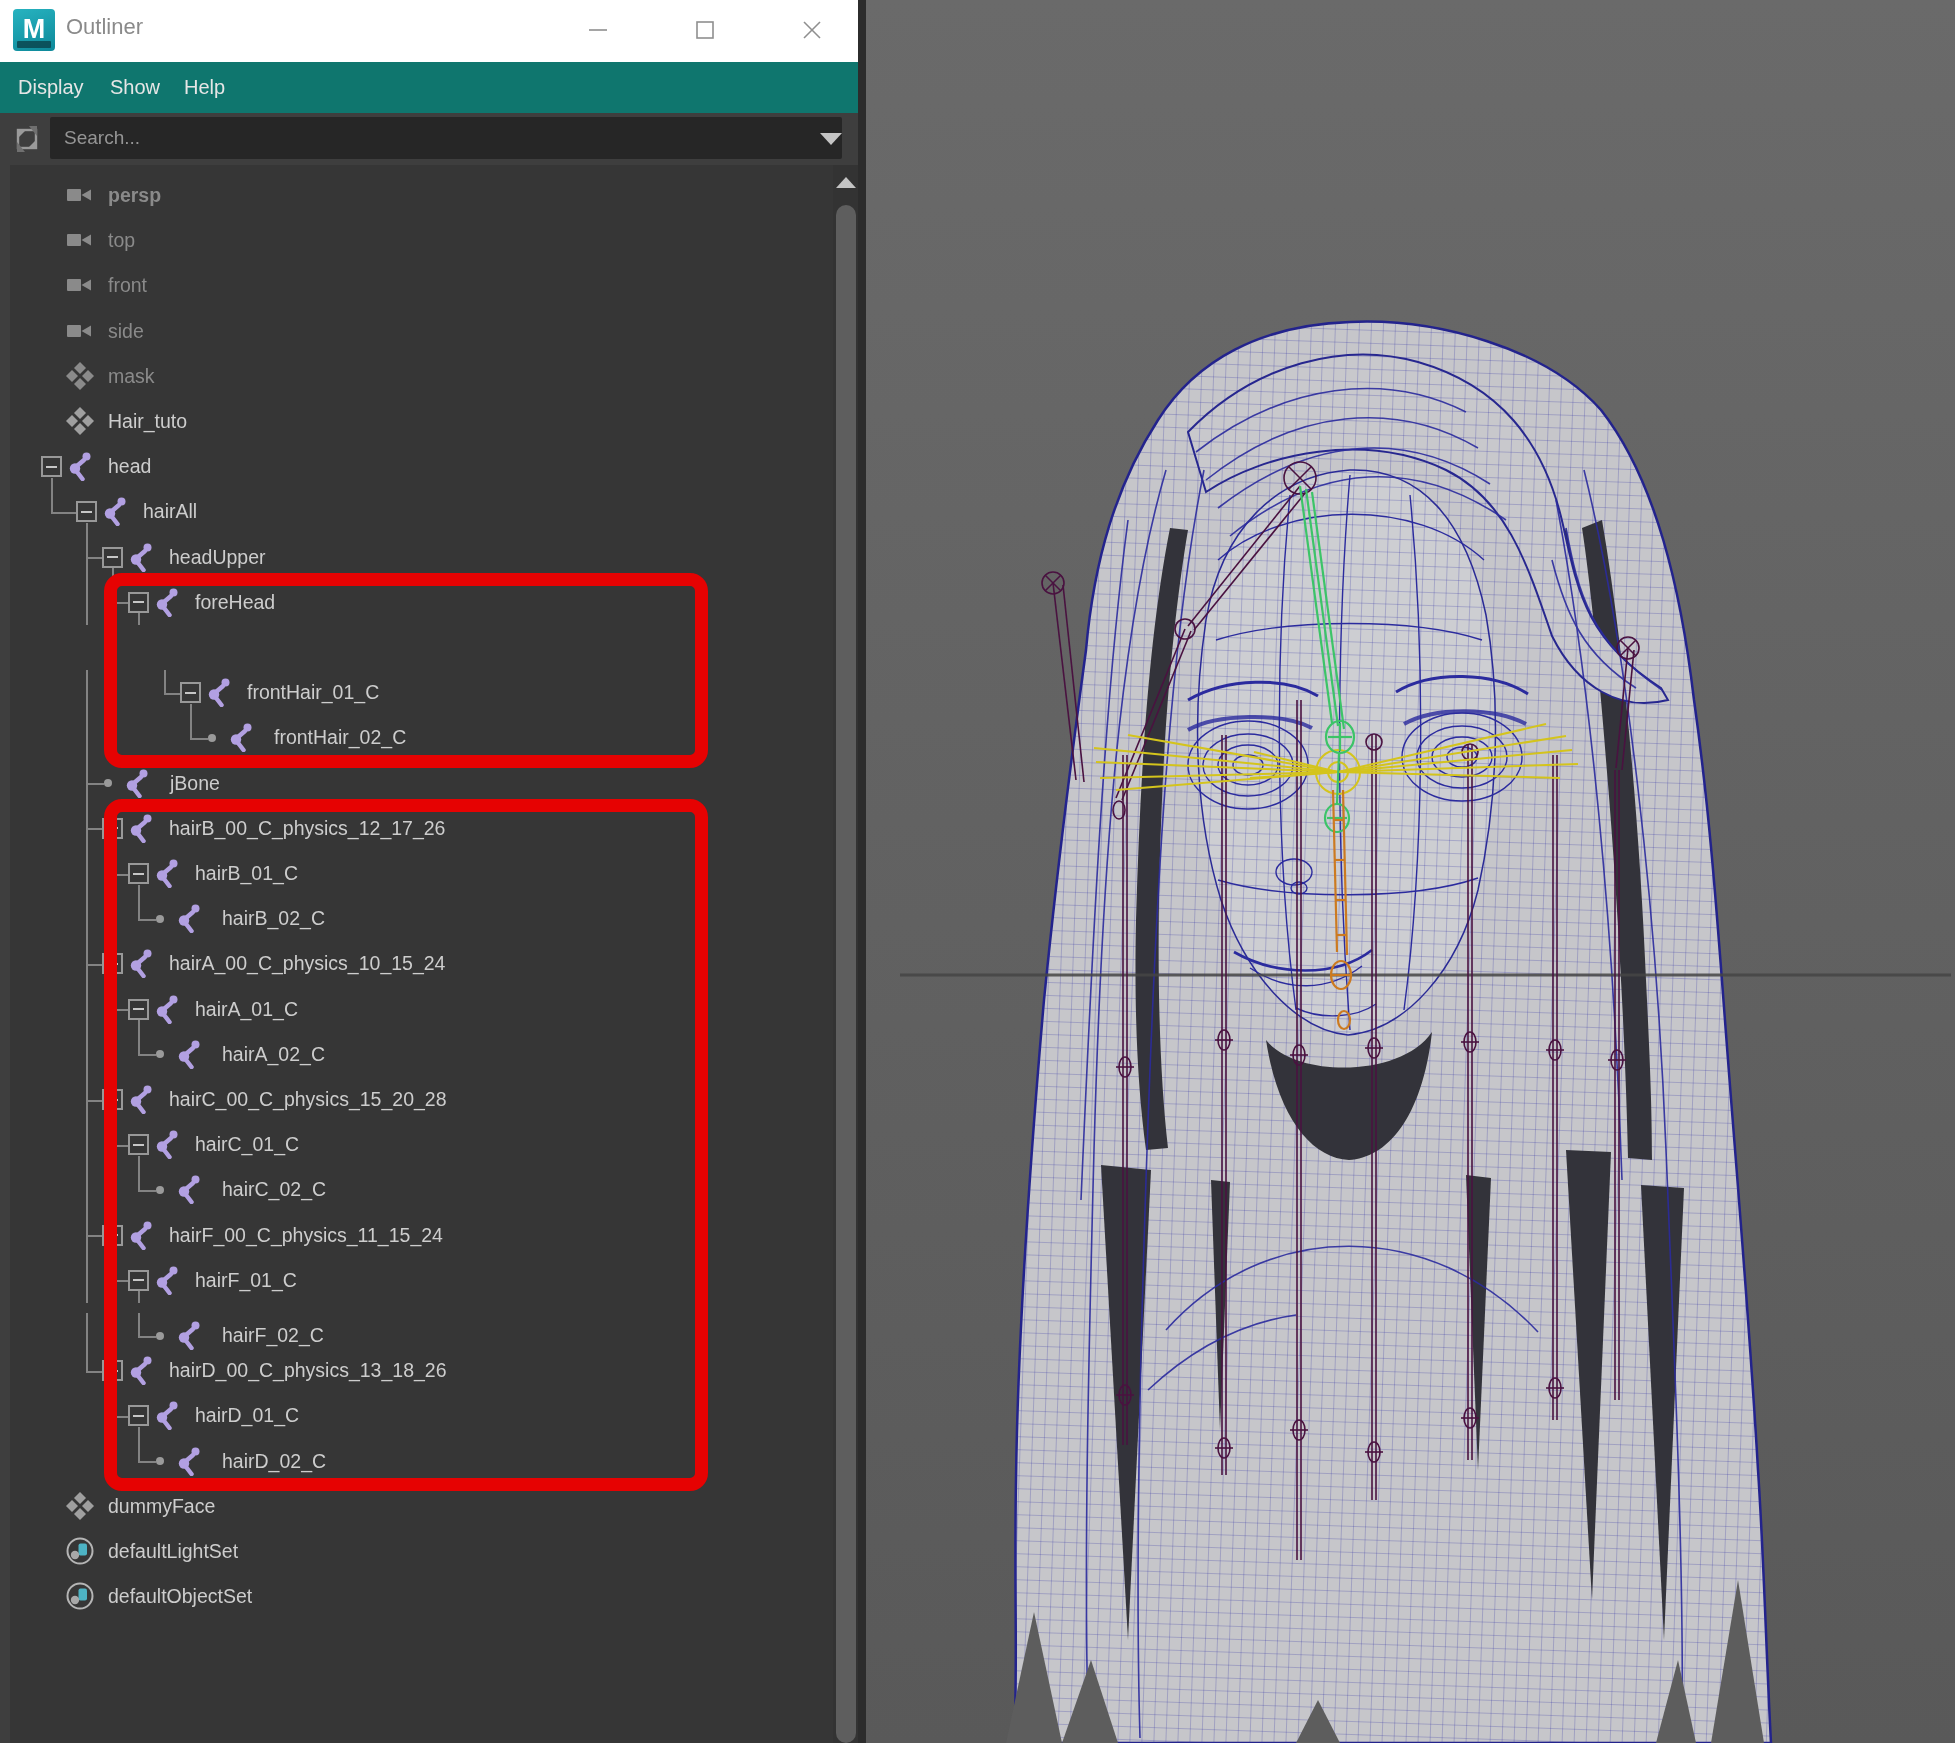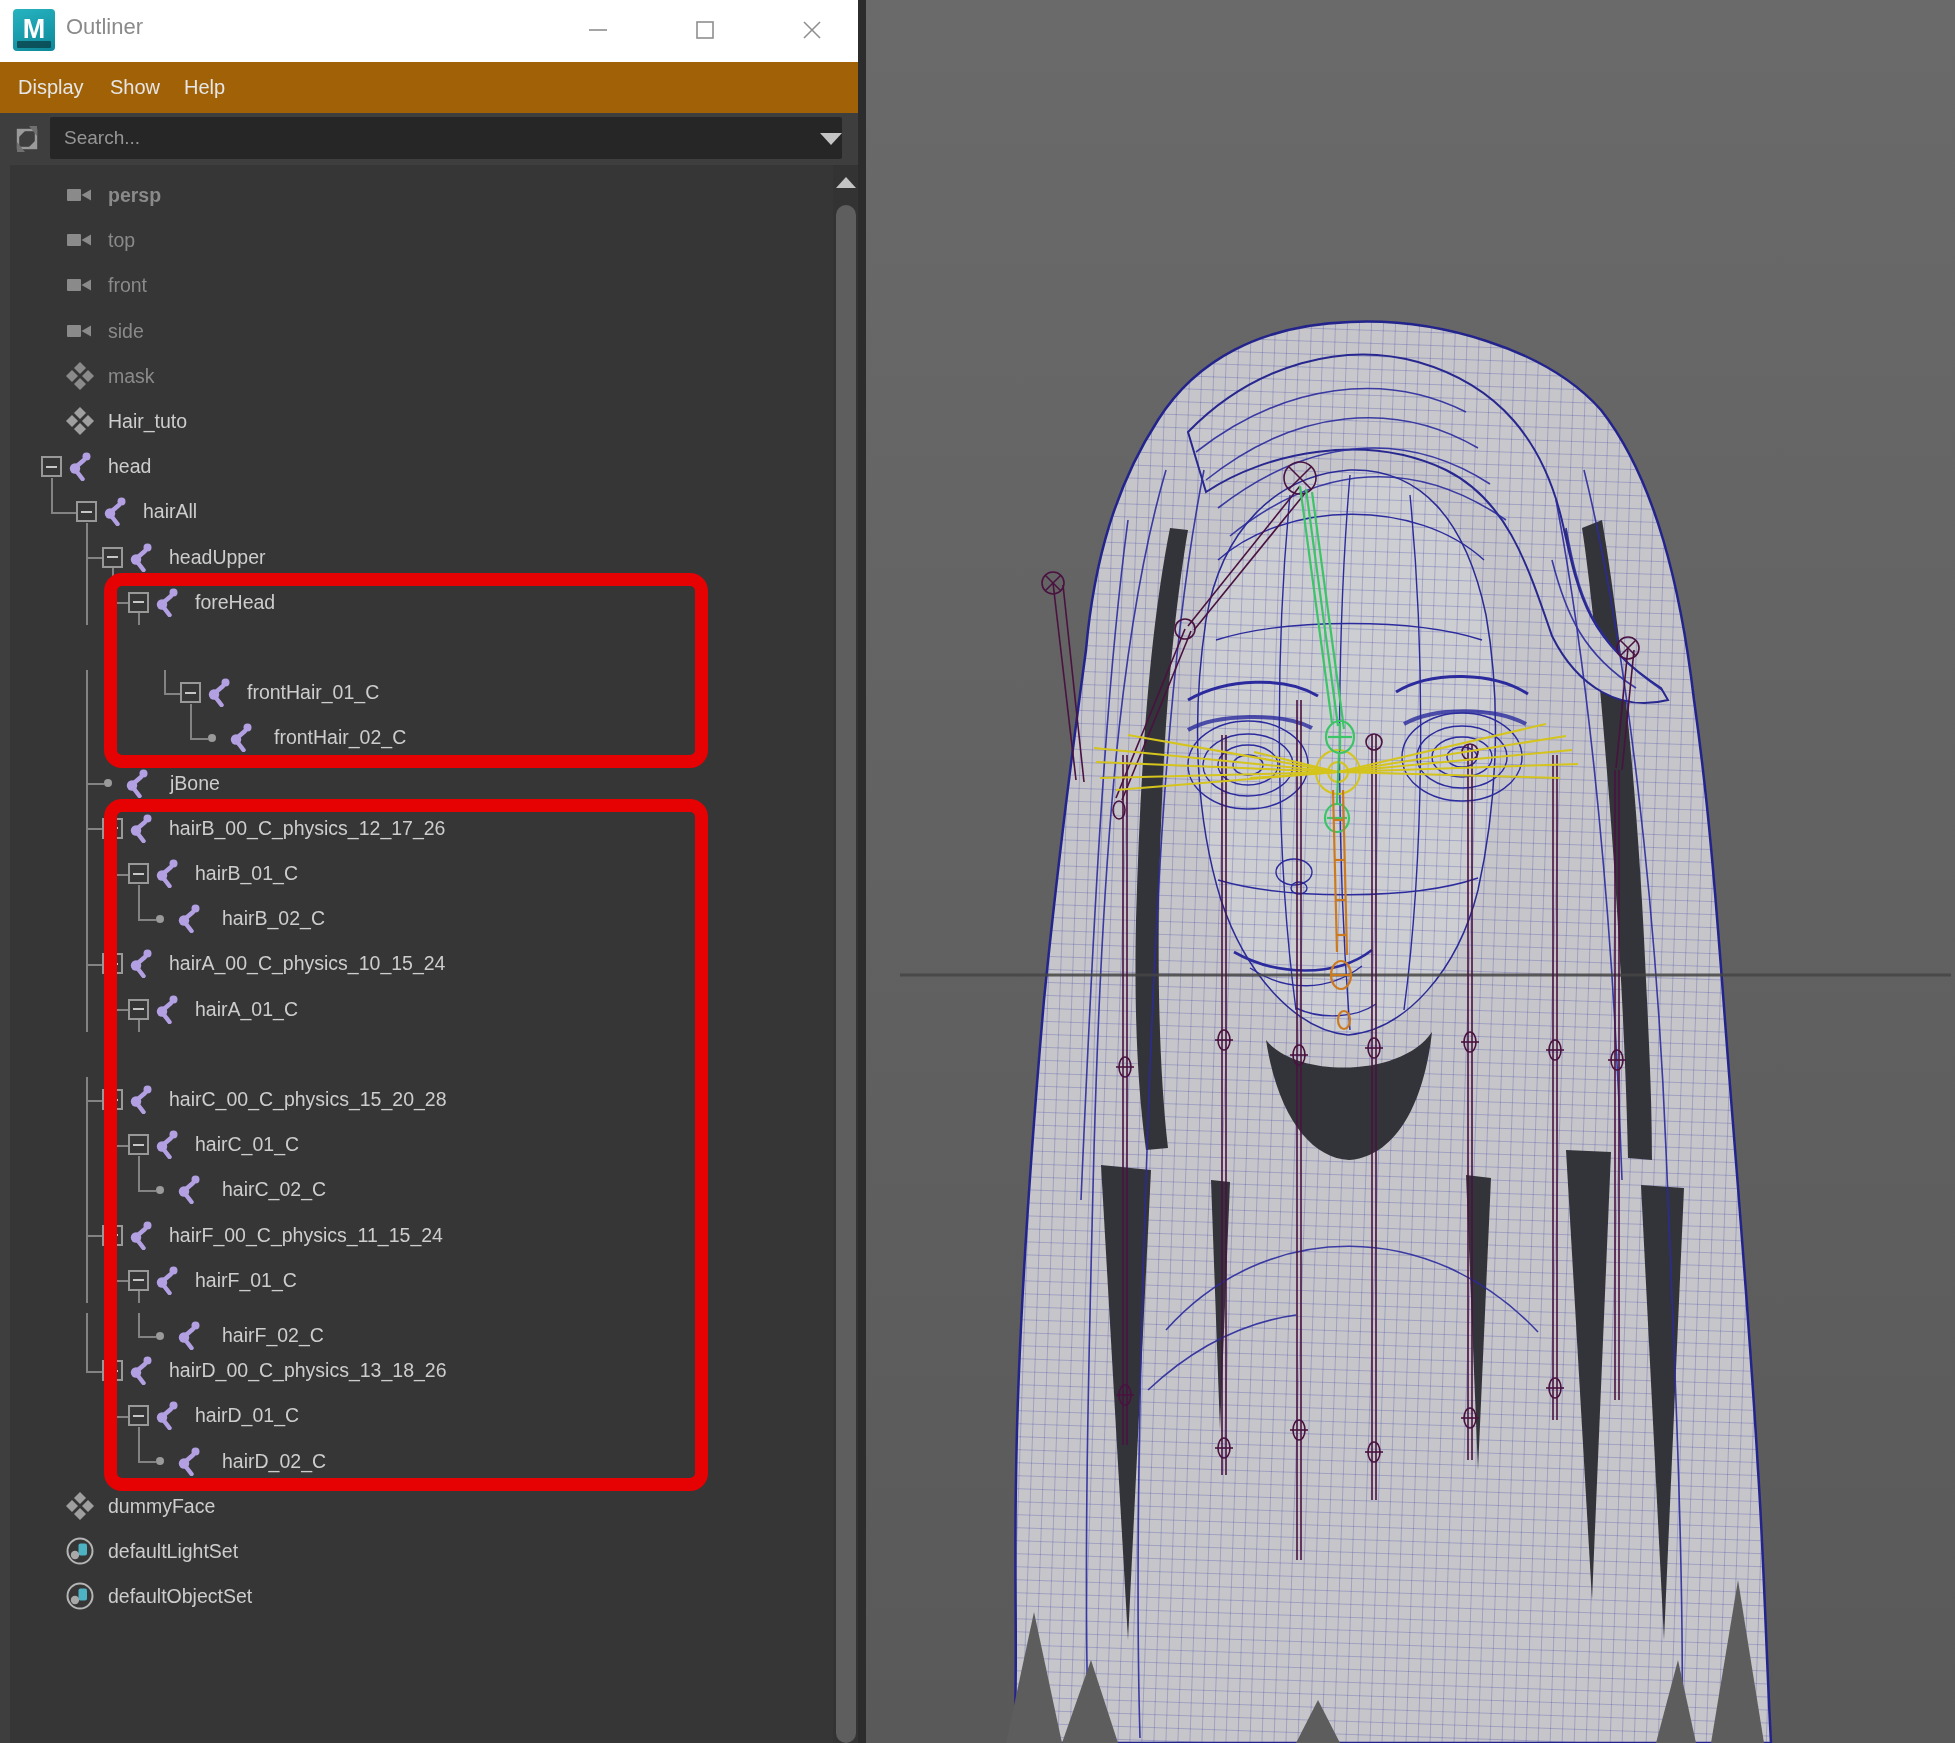--- a/index.html
+++ b/index.html
@@ -11,21 +11,21 @@
   #titlebar{position:absolute;left:0;top:0;width:866px;height:62px;background:#ffffff;}
   #maya-icon{position:absolute;left:13px;top:9px;width:42px;height:42px;border-radius:4px;
     background:linear-gradient(160deg,#27b3c0,#0d8899);color:#fff;font-weight:bold;
     font-size:27px;text-align:center;line-height:40px;}
   #maya-icon .sub{position:absolute;left:4px;right:4px;bottom:3px;height:7px;background:rgba(10,70,80,.85);border-radius:1px;}
   #win-title{position:absolute;left:66px;top:14px;font-size:22px;color:#8a8a8a;}
   .winbtn{position:absolute;top:10px;width:40px;height:40px;display:flex;align-items:center;justify-content:center;}
   .winbtn svg{stroke:#8f8f8f;stroke-width:1.6;fill:none;}
   #btn-min{left:578px;} #btn-max{left:685px;} #btn-close{left:792px;}
 
-  #menubar{position:absolute;left:0;top:62px;width:1020px;height:51px;background:#a16207;}
+  #menubar{position:absolute;left:0;top:62px;width:1020px;height:51px;background:#0f766e;}
   .menu-item{position:absolute;top:0;height:51px;line-height:51px;font-size:20px;color:#e6e6e6;}
   #menu-display{left:18px;} #menu-show{left:110px;} #menu-help{left:184px;}
 
   #searchrow{position:absolute;left:0;top:113px;width:866px;height:52px;background:#3e3e3e;}
   #filter-icon{position:absolute;left:10px;top:9px;width:34px;height:34px;}
   #search-input{position:absolute;left:50px;top:4px;width:792px;height:42px;background:#262626;
     border:none;border-radius:2px;color:#c8c8c8;font-size:19px;padding:0 40px 0 14px;
     font-family:"Liberation Sans",sans-serif;box-sizing:border-box;outline:none;}
   #search-input::placeholder{color:#959595;}
   #search-caret{position:absolute;right:24px;top:20px;width:0;height:0;
@@ -358,20 +358,35 @@
             <div class="expander" style="left: 128px;"></div>
             <span class="ticon ic-joint" style="left: 152px;">
               <svg viewBox="0 0 30 30">
                 <circle cx="21.5" cy="5.5" r="4" fill="currentColor"></circle>
                 <path d="M19 9 L12 15" stroke="currentColor" stroke-width="4.5" stroke-linecap="round" fill="none"></path>
                 <circle cx="10" cy="17.5" r="5.2" fill="currentColor"></circle>
                 <path d="M12.5 21.5 L17.5 28" stroke="currentColor" stroke-width="4.5" stroke-linecap="round" fill="none"></path>
               </svg>
             </span>
             <span class="lbl" style="left: 195px;">hairA_01_C</span>
+          </div>
+          <div class="trow" style="top: 866.8px;">
+            <div class="vline" style="left: 86px; top: 0px; width: 2px; height: 45.2px;"></div>
+            <div class="vline" style="left: 138px; top: 0px; width: 2px; height: 22.6px;"></div>
+            <div class="hline" style="left: 138px; top: 22.6px; width: 18px; height: 2px;"></div>
+            <div class="dot" style="left: 156px; top: 18.6px; width: 8px; height: 8px;"></div>
+            <span class="ticon ic-joint" style="left: 174px;">
+              <svg viewBox="0 0 30 30">
+                <circle cx="21.5" cy="5.5" r="4" fill="currentColor"></circle>
+                <path d="M19 9 L12 15" stroke="currentColor" stroke-width="4.5" stroke-linecap="round" fill="none"></path>
+                <circle cx="10" cy="17.5" r="5.2" fill="currentColor"></circle>
+                <path d="M12.5 21.5 L17.5 28" stroke="currentColor" stroke-width="4.5" stroke-linecap="round" fill="none"></path>
+              </svg>
+            </span>
+            <span class="lbl" style="left: 222px;">hairA_02_C</span>
           </div>
           <div class="trow" style="top: 912px;">
             <div class="vline" style="left: 86px; top: 0px; width: 2px; height: 45.2px;"></div>
             <div class="hline" style="left: 86px; top: 22.6px; width: 16px; height: 2px;"></div>
             <div class="vline" style="left: 112px; top: 33.6px; width: 2px; height: 11.6px;"></div>
             <div class="expander" style="left: 102px;"></div>
             <span class="ticon ic-joint" style="left: 126px;">
               <svg viewBox="0 0 30 30">
                 <circle cx="21.5" cy="5.5" r="4" fill="currentColor"></circle>
                 <path d="M19 9 L12 15" stroke="currentColor" stroke-width="4.5" stroke-linecap="round" fill="none"></path>

